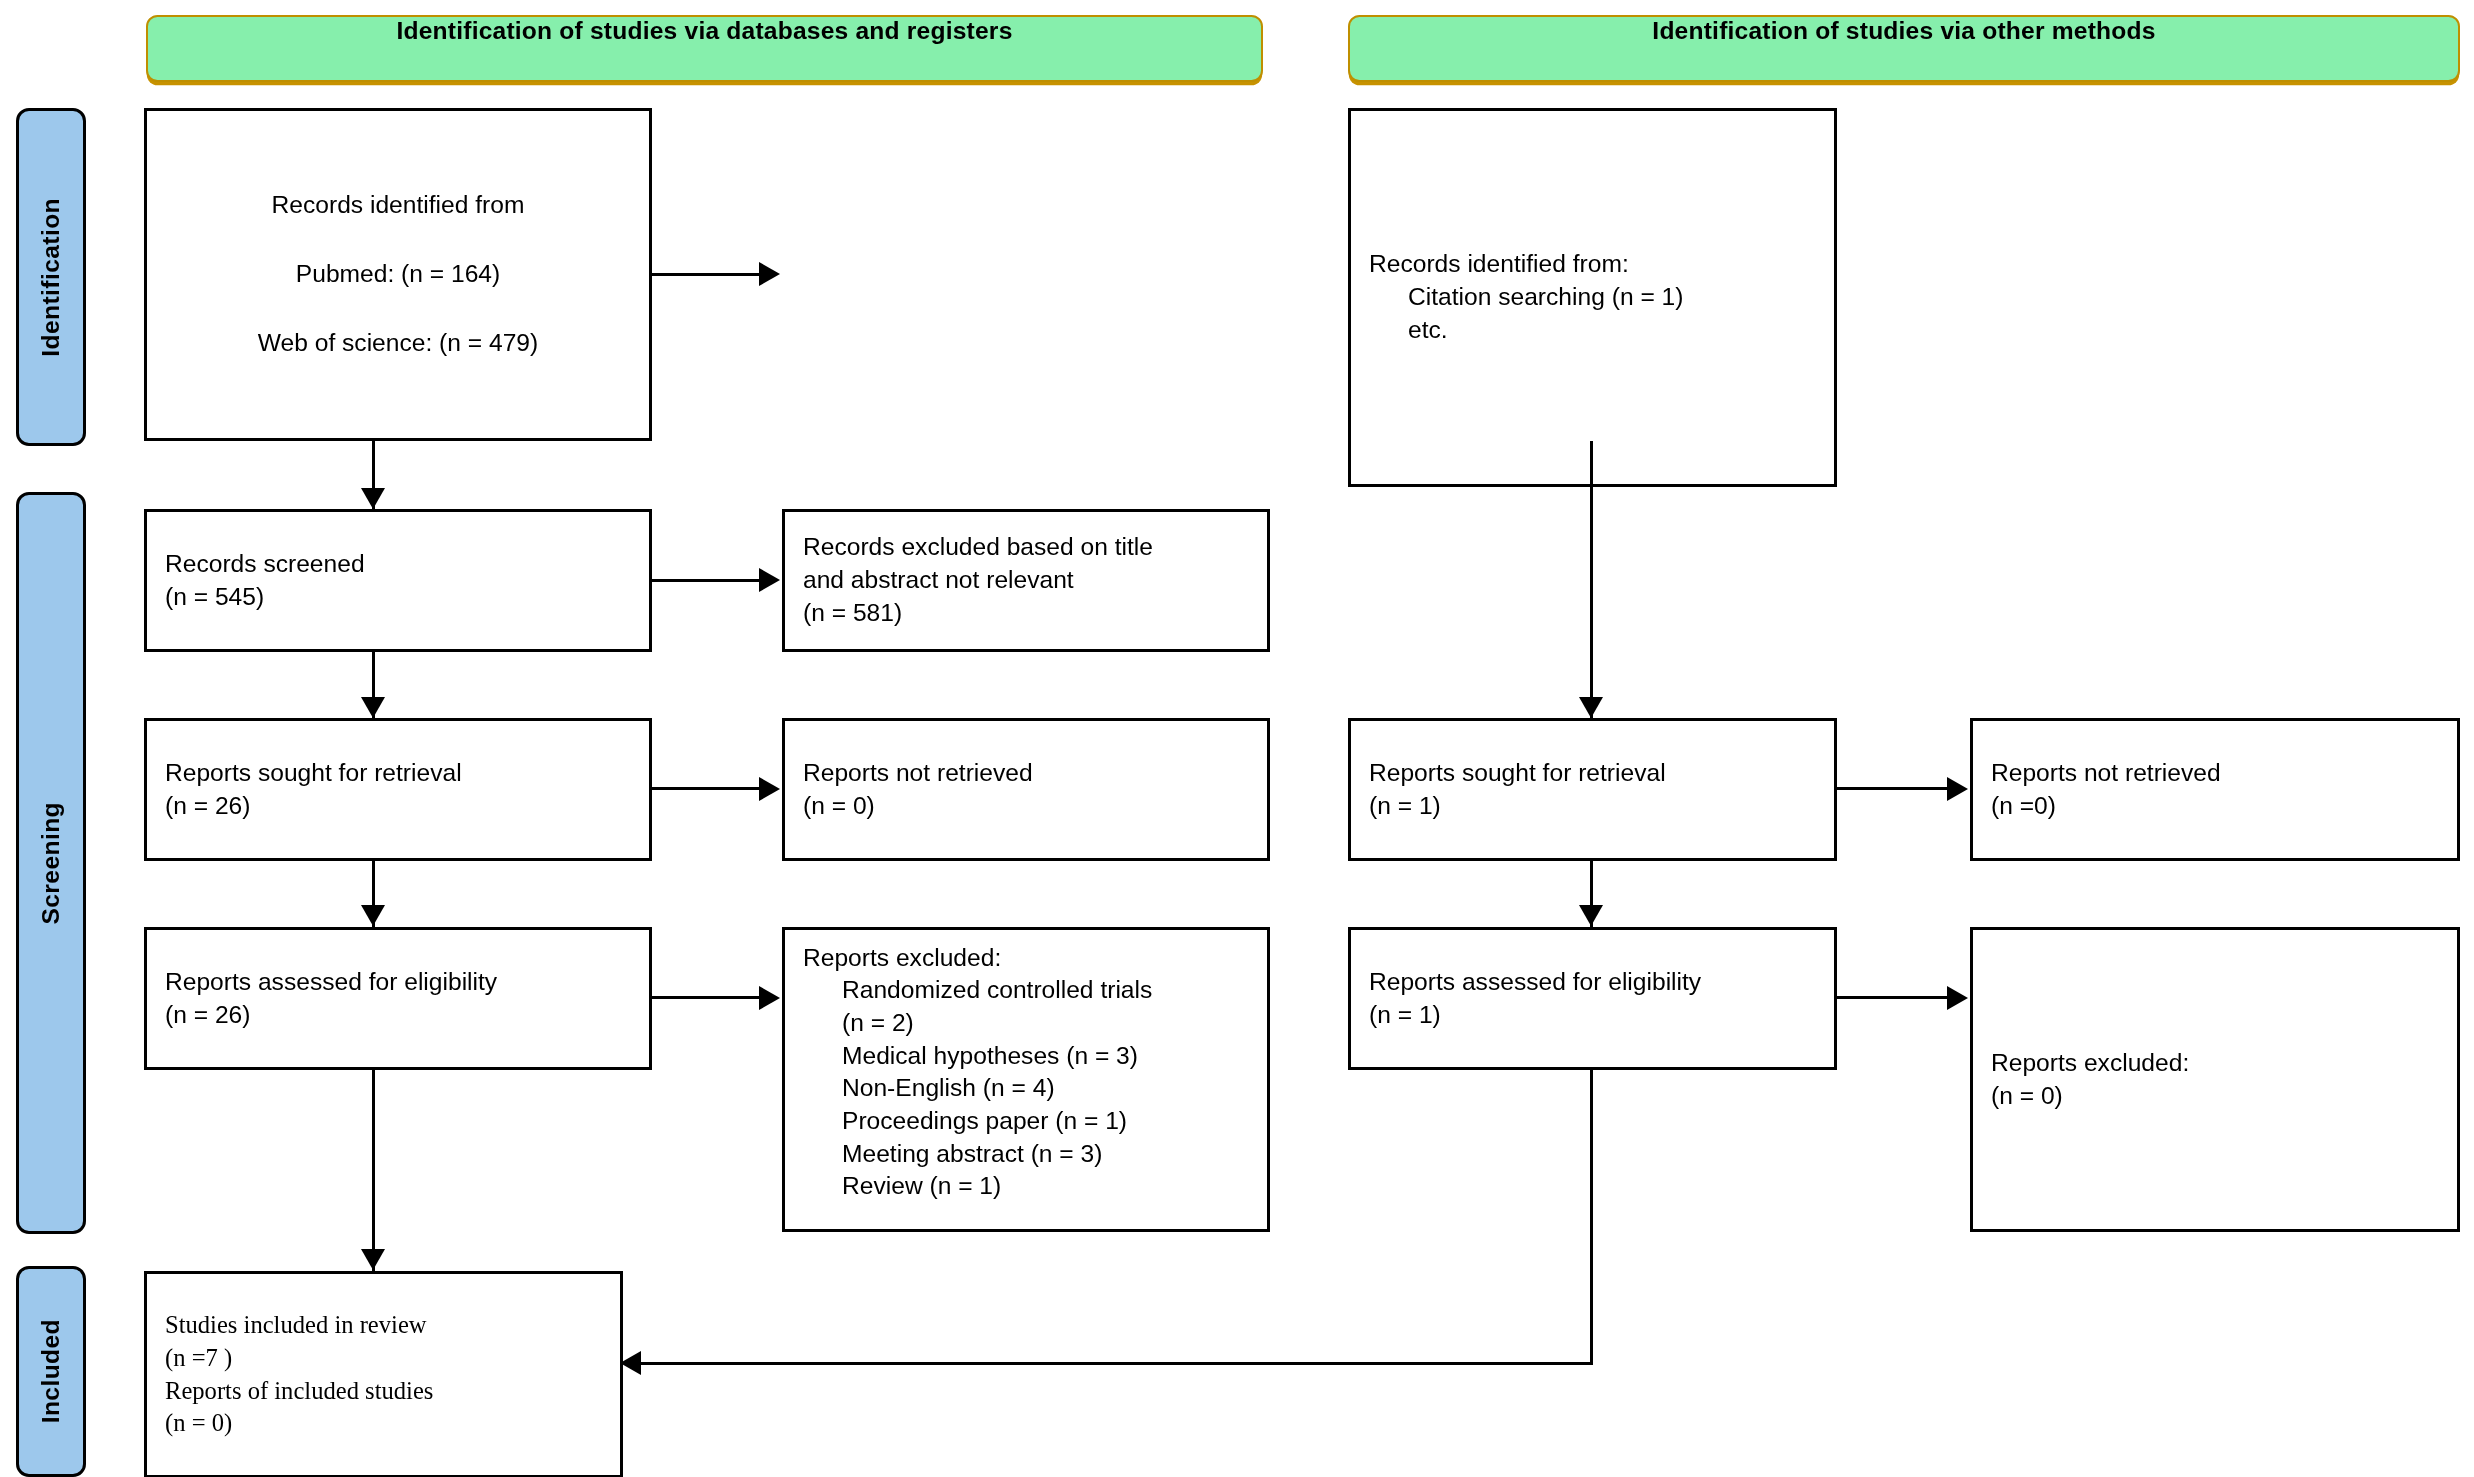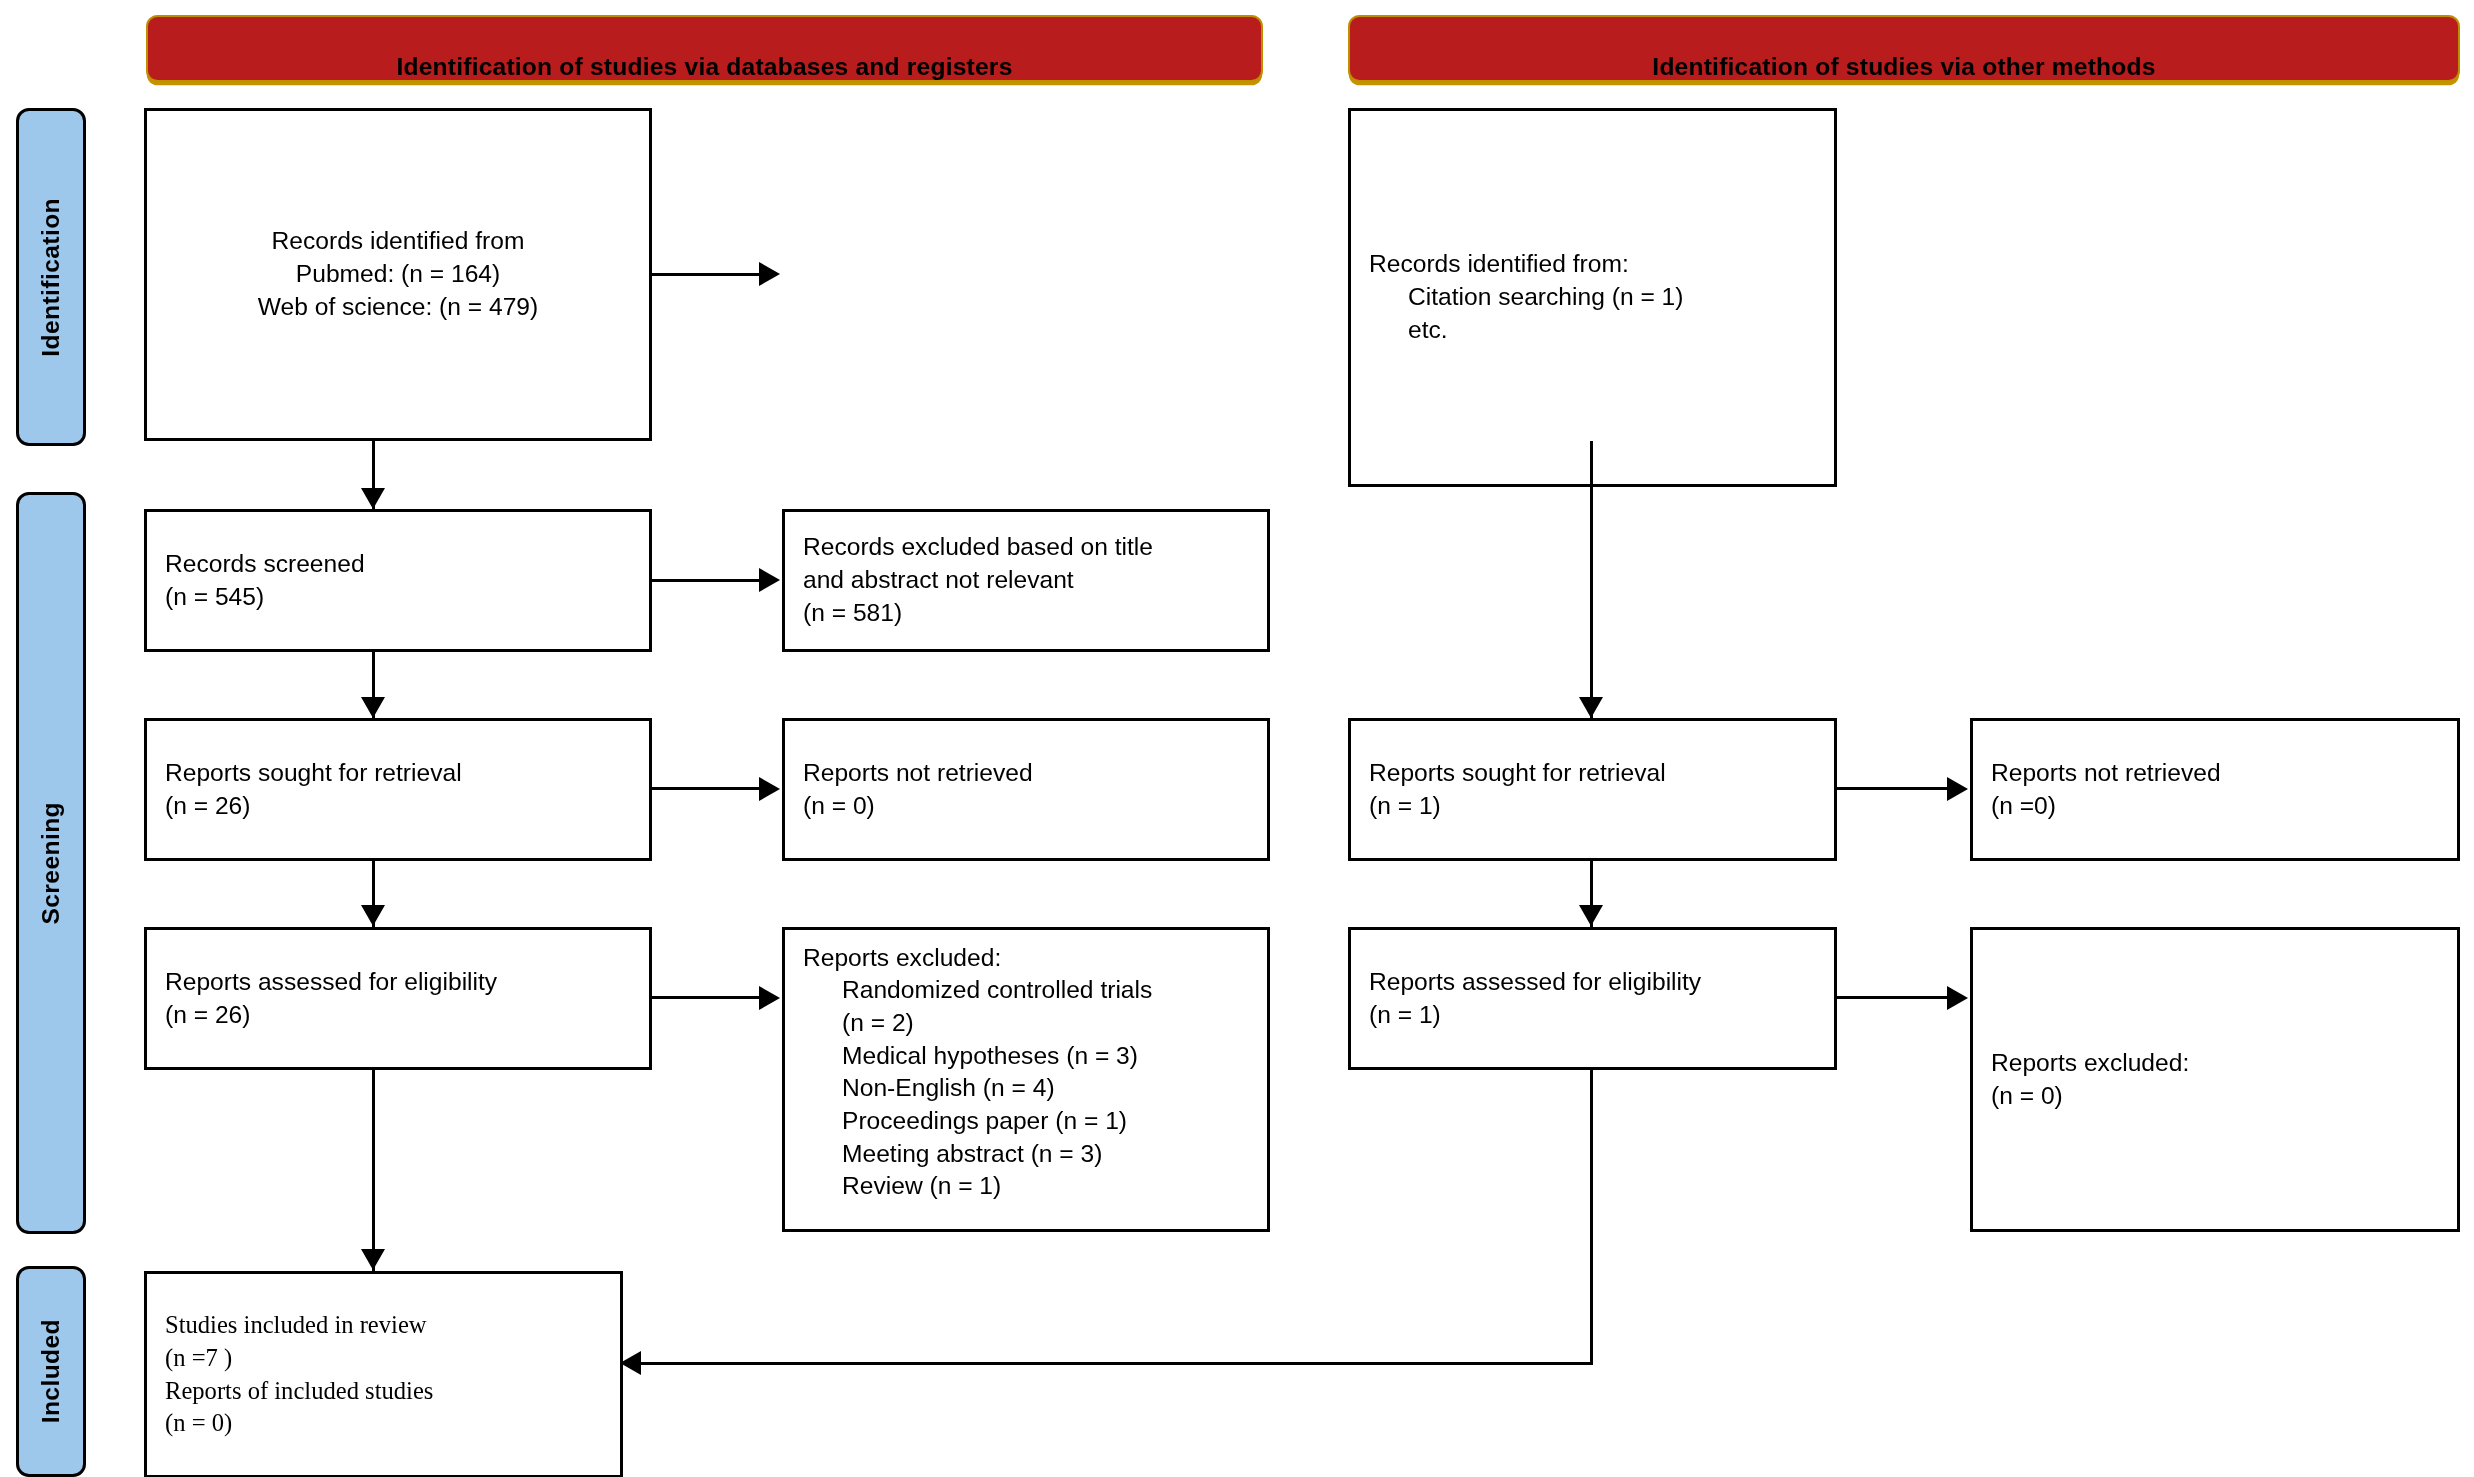--- a/index.html
+++ b/index.html
@@ -14,26 +14,26 @@
     position: relative;
     width: 2475px;
     height: 1477px;
     background: #ffffff;
     overflow: hidden;
   }
 
   
   .banner {
     position: absolute;
-    background: #b91c1c;
+    background: #86efac;
     border: 2.5px solid #BF8F00;
     border-radius: 11.5px;
     box-shadow: 0 4.1px 0 -0.8px #C79200;
     display: flex;
-    align-items: flex-end;
+    align-items: flex-start;
     justify-content: center;
     box-sizing: border-box;
   }
   .banner-label {
     font-size: 24.6px;
     font-weight: bold;
     color: #000000;
     letter-spacing: 0.2px;
     text-align: center;
     line-height: 1.1;
@@ -65,21 +65,21 @@
     position: absolute;
     background: #ffffff;
     border: 3.3px solid #000000;
     box-sizing: border-box;
     display: flex;
     flex-direction: column;
     justify-content: center;
     overflow: hidden;
   }
   .box.align-left   { align-items: flex-start; }
-  .box.align-center { align-items: center; }
+  .box.align-center { align-items: center; gap: 36px; }
   .box-text {
     font-size: 24.6px;
     line-height: 1.33;
     color: #000000;
     white-space: pre;
   }
   .box.align-left .box-text  { padding-left: 18px; text-align: left; }
   .box.align-center .box-text { text-align: center; width: 100%; }
   .box-text .ital { font-style: italic; }
   .box-text .indent { display: inline-block; width: 39px; }

